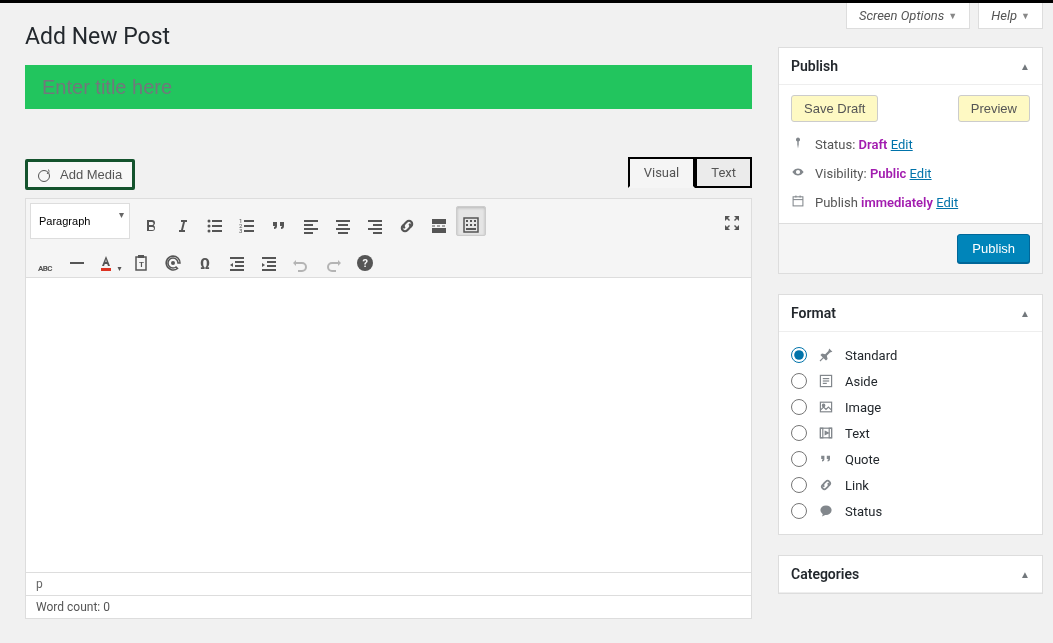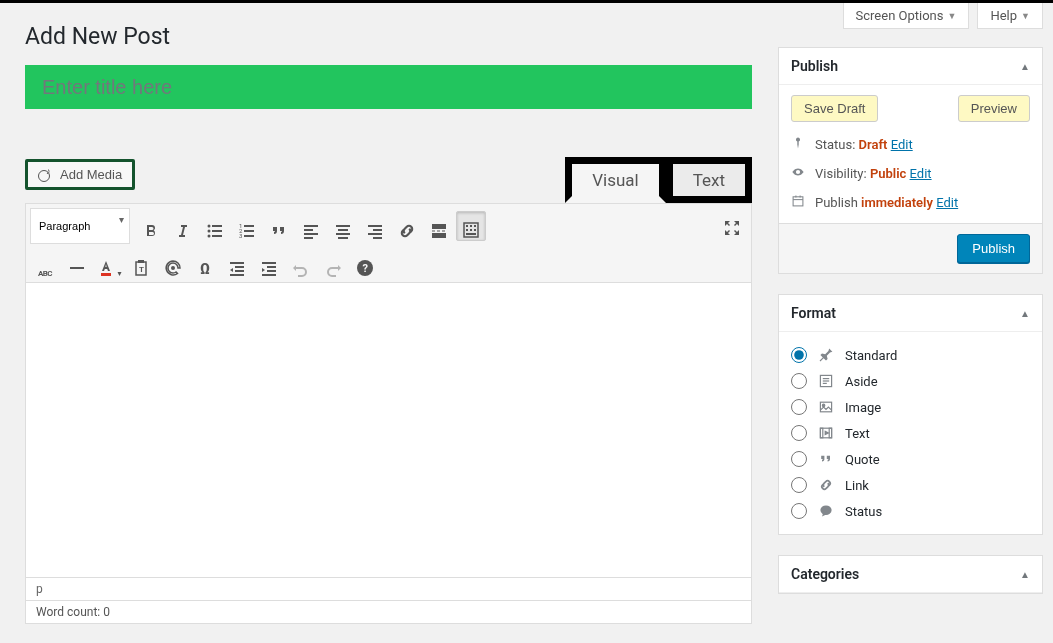--- a/index.html
+++ b/index.html
@@ -1,30 +1,30 @@
 <!DOCTYPE html>
 <html><head>
 <meta charset="utf-8">
 <style>
 * { box-sizing: border-box; margin: 0; padding: 0; }
 body { font-family: -apple-system, BlinkMacSystemFont, "Segoe UI", Roboto, sans-serif; background: #f1f1f1; color: #23282d; font-size: 13px; width: 1053px; height: 643px; overflow: hidden; position: relative; border-top: 3px solid #000; }
 .top-tabs { position: absolute; top: 0; right: 10px; display: flex; gap: 8px; }
-.top-tab { background: #fff; border: 1px solid #ddd; border-top: none; padding: 5px 12px; font-size: 13px; color: #555; cursor: pointer; display: flex; align-items: center; gap: 4px; }
+.top-tab { background: #fff; border: 1px solid #ddd; border-top: none; padding: 5px 12px; font-size: 13px; color: #555; cursor: pointer; display: flex; align-items: center; gap: 4px; font-style: italic; }
 .top-tab .tri { font-size: 9px; color: #888; }
 .page-title { font-size: 23px; font-weight: 400; color: #23282d; padding: 20px 0 15px 25px; }
 .main-area { position: absolute; left: 25px; top: 62px; width: 727px; }
 .title-input { width: 100%; height: 44px; font-size: 20px; padding: 4px 12px; border: 5px solid #22c55e; background: #22c55e; color: #555; outline: none; }
 .title-input::placeholder { color: #72777c; }
 .editor-wrap { margin-top: 50px; }
 .media-btn { background: #f7f7f7; border: 3px solid #14532d; padding: 5px 10px; font-size: 13px; color: #555; cursor: pointer; display: inline-flex; align-items: center; gap: 6px; border-radius: 2px; }
 .media-icon { display: inline-block; width: 16px; height: 14px; position: relative; }
 .media-icon::before { content: ""; position: absolute; width: 10px; height: 10px; border: 1.5px solid #555; border-radius: 50%; left: 0; top: 2px; }
 .media-icon::after { content: "♪"; position: absolute; font-size: 9px; left: 8px; top: -2px; color: #555; }
 .editor-tabs { float: right; display: flex; margin-top: -2px; }
-.ed-tab { padding: 6px 20px; border: 7px solid #000000; background: #ebebeb; color: #555; cursor: pointer; font-size: 17px; }
+.ed-tab { padding: 6px 14px; border: 2px solid #000000; background: #ebebeb; color: #555; cursor: pointer; font-size: 13px; }
 .ed-tab.active { background: #f5f5f5; border-bottom-color: #f5f5f5; }
 .toolbar { background: #f5f5f5; border: 1px solid #ddd; clear: both; margin-top: 8px; padding: 2px; position: relative; }
 .tb-row { display: flex; align-items: center; gap: 2px; padding: 2px; flex-wrap: wrap; }
 .fmt-select { height: 36px; border: 1px solid #ddd; background: #fff; font-size: 11px; padding: 0 20px 0 8px; appearance: none; position: relative; min-width: 100px; }
 .fmt-wrap { position: relative; display: inline-block; margin-right: 4px; }
 .fmt-wrap::after { content: "▾"; position: absolute; right: 6px; top: 6px; font-size: 10px; color: #666; pointer-events: none; }
 .tb-btn { width: 30px; height: 30px; display: flex; align-items: flex-end; justify-content: center; cursor: pointer; color: #555; border-radius: 2px; }
 .tb-btn.active { background: #e5e5e5; box-shadow: inset 0 1px 3px rgba(0,0,0,0.2); border: 1px solid #ccc; }
 .tb-btn svg { width: 20px; height: 20px; fill: #555; }
 .fullscreen-btn { position: absolute; right: 4px; top: 4px; }
@@ -35,21 +35,21 @@
 .metabox { background: #fff; border: 1px solid #ddd; margin-bottom: 20px; }
 .metabox-header { padding: 10px 12px; border-bottom: 1px solid #eee; display: flex; justify-content: space-between; align-items: center; cursor: pointer; }
 .metabox-header h2 { font-size: 14px; font-weight: 600; color: #23282d; }
 .metabox-header .toggle { font-size: 10px; color: #72777c; }
 .metabox-body { padding: 10px 12px; }
 .pub-actions-top { display: flex; justify-content: space-between; margin-bottom: 14px; }
 .btn { background: #fef9c3; border: 1px solid #ccc; padding: 5px 12px; font-size: 13px; color: #555; cursor: pointer; border-radius: 3px; }
 .pub-row { display: flex; align-items: center; gap: 8px; font-size: 13px; color: #555; margin-bottom: 12px; }
 .pub-row .icon { width: 16px; color: #82878c; flex-shrink: 0; }
 .pub-row a { color: #0073aa; text-decoration: underline; cursor: pointer; }
-.pub-row strong { font-weight: 600; color: #c2410c; }
+.pub-row strong { font-weight: 600; color: #a21caf; }
 .pub-footer { border-top: 1px solid #ddd; background: #f5f5f5; padding: 10px 12px; text-align: right; margin: 10px -12px -10px -12px; }
 .btn-primary { background: #0085ba; border: 1px solid #006799; color: #fff; padding: 6px 14px; font-size: 13px; cursor: pointer; border-radius: 3px; box-shadow: 0 1px 0 #006799; }
 .format-list { list-style: none; }
 .format-list li { display: flex; align-items: center; gap: 10px; padding: 5px 0; font-size: 13px; color: #23282d; }
 .format-list input[type=radio] { width: 16px; height: 16px; accent-color: #0073aa; }
 .format-list .ficon { width: 18px; color: #82878c; display: flex; justify-content: center; }
 .abc { font-size: 8px; font-weight: bold; letter-spacing: -0.5px; }
 </style>
 </head>
 <body>

